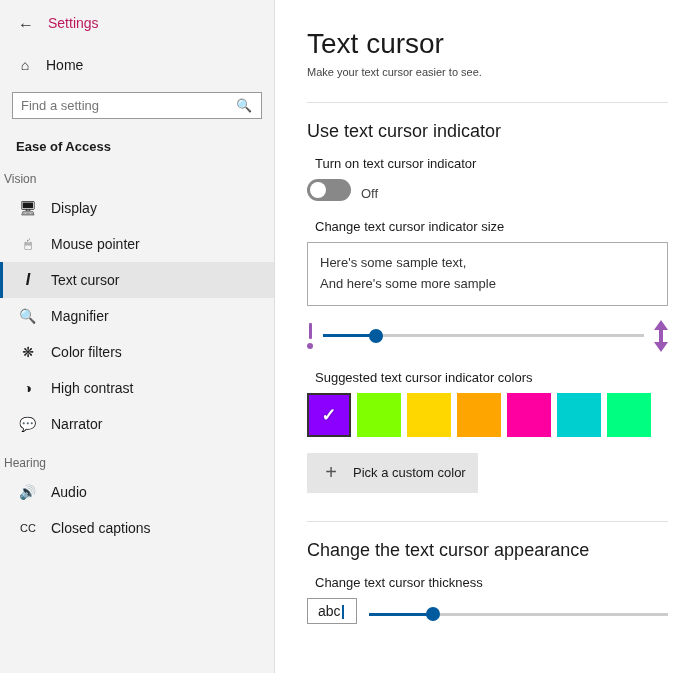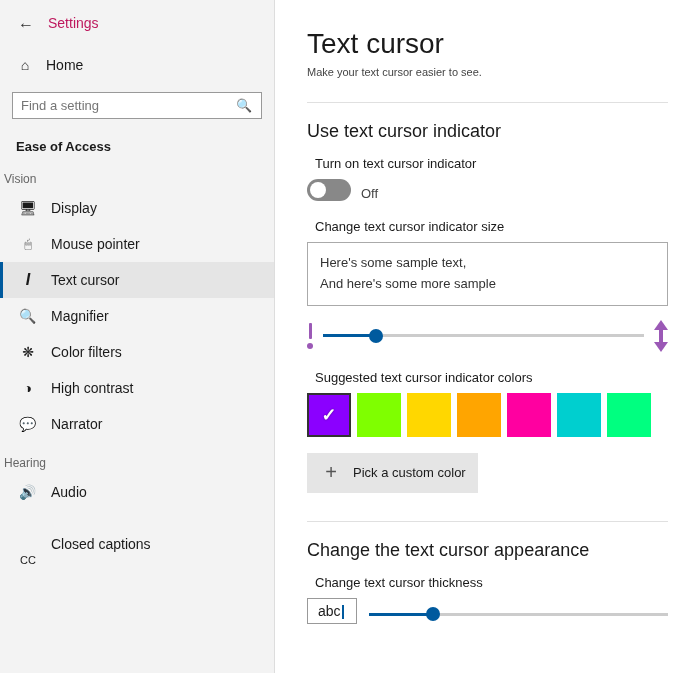--- a/index.html
+++ b/index.html
@@ -429,21 +429,21 @@
     <span>Narrator</span>
   </div>
 
   <div class="section-title">Hearing</div>
 
   <div class="nav-item">
     <span class="nav-icon">🔊</span>
     <span>Audio</span>
   </div>
   <div class="nav-item">
-    <span class="nav-icon" style="font-size:11px;margin-top:32px;">CC</span>
+    <span class="nav-icon" style="font-size:11px;">CC</span>
     <span>Closed captions</span>
   </div>
 </div>
 
 <div class="main-content">
   <h1 class="page-title">Text cursor</h1>
   <p class="page-subtitle">Make your text cursor easier to see.</p>
 
   <hr class="divider">
 

